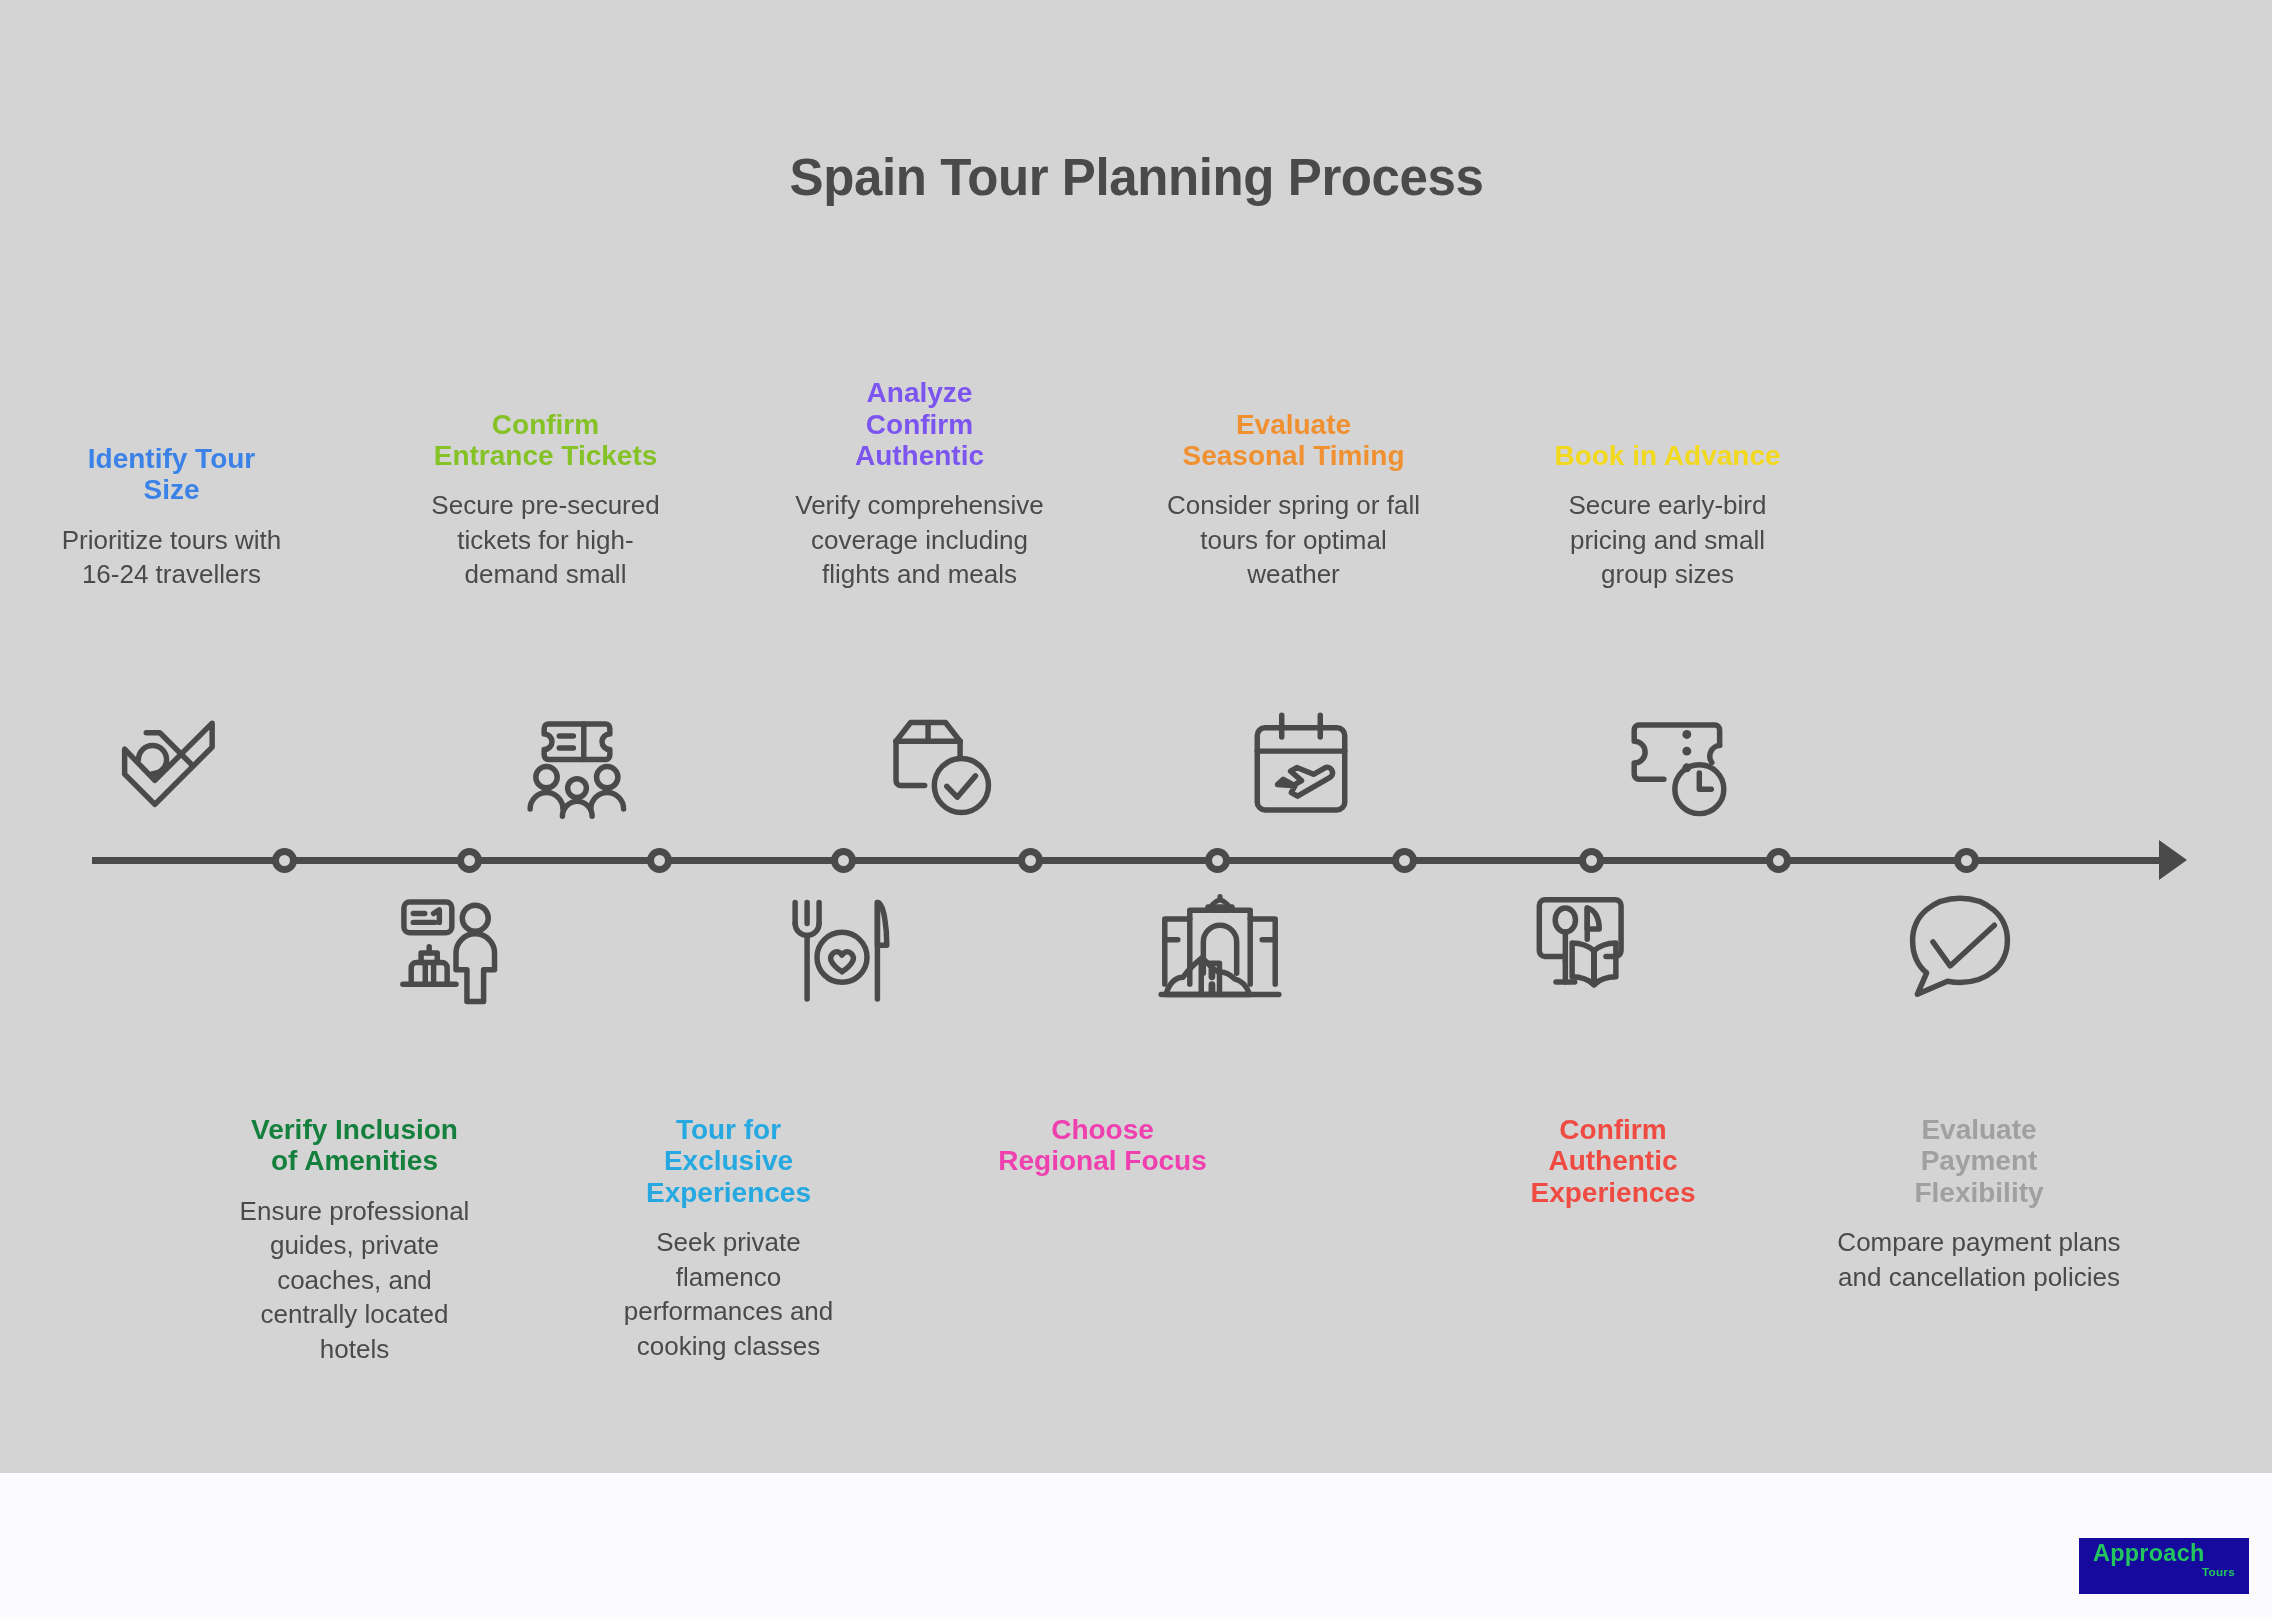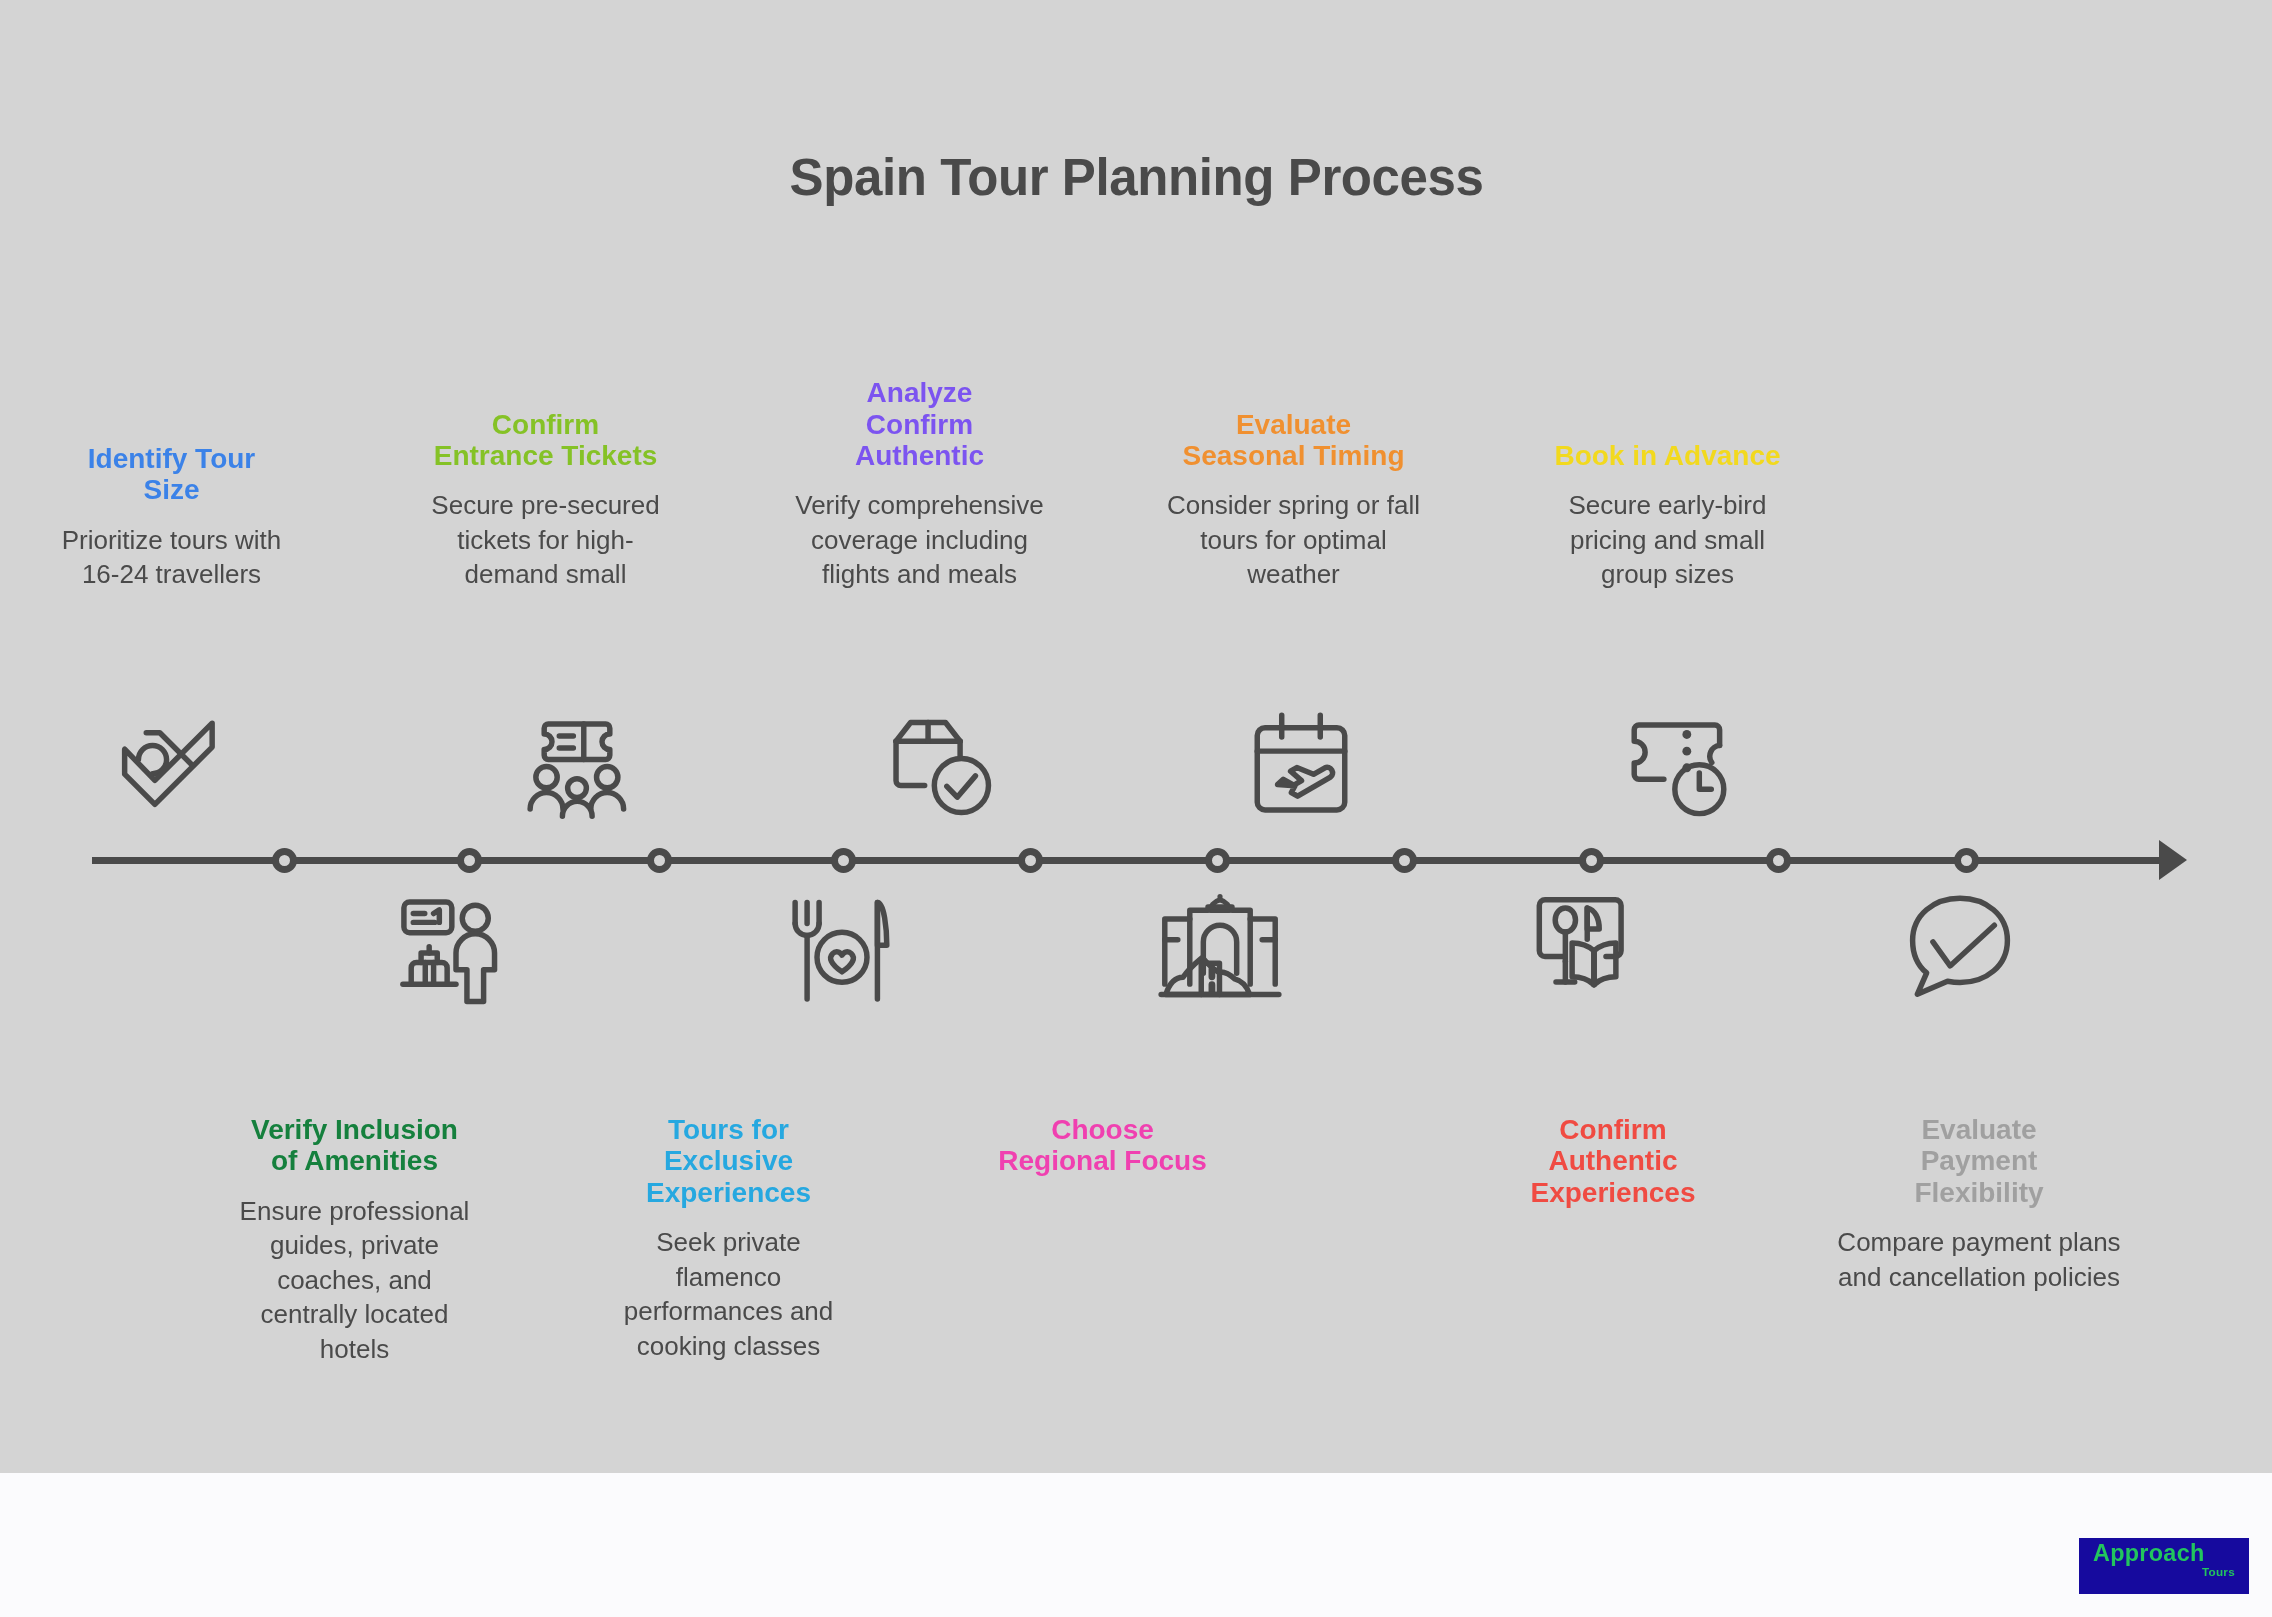--- a/index.html
+++ b/index.html
@@ -330,21 +330,21 @@
   <div class="step" style="left:226px; top:1114px;">
     <div class="label" style="color:#15803d;">
       <div>Verify Inclusion</div>
       <div>of Amenities</div>
     </div>
     <div class="desc">Ensure professional guides, private coaches, and centrally located hotels</div>
   </div>
 
   <div class="step" style="left:600px; top:1114px;">
     <div class="label" style="color:#26a8e0;">
-      <div>Tours for</div>
+      <div>Tour for</div>
       <div>Exclusive</div>
       <div>Experiences</div>
     </div>
     <div class="desc">Seek private flamenco performances and cooking classes</div>
   </div>
 
   <div class="step" style="left:974px; top:1114px;">
     <div class="label" style="color:#f040b0;">
       <div>Choose</div>
       <div>Regional Focus</div>

